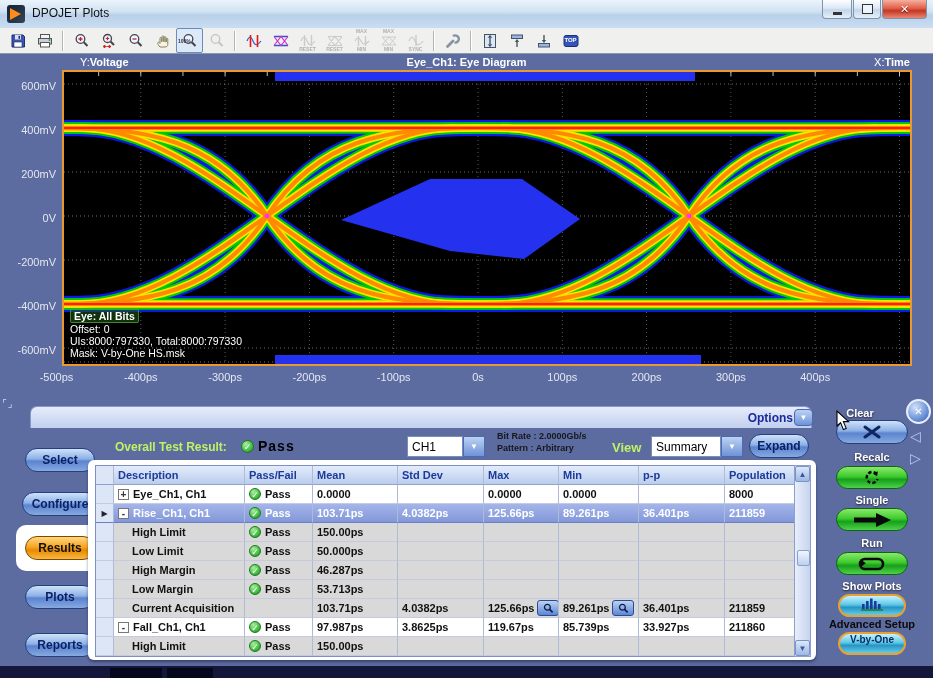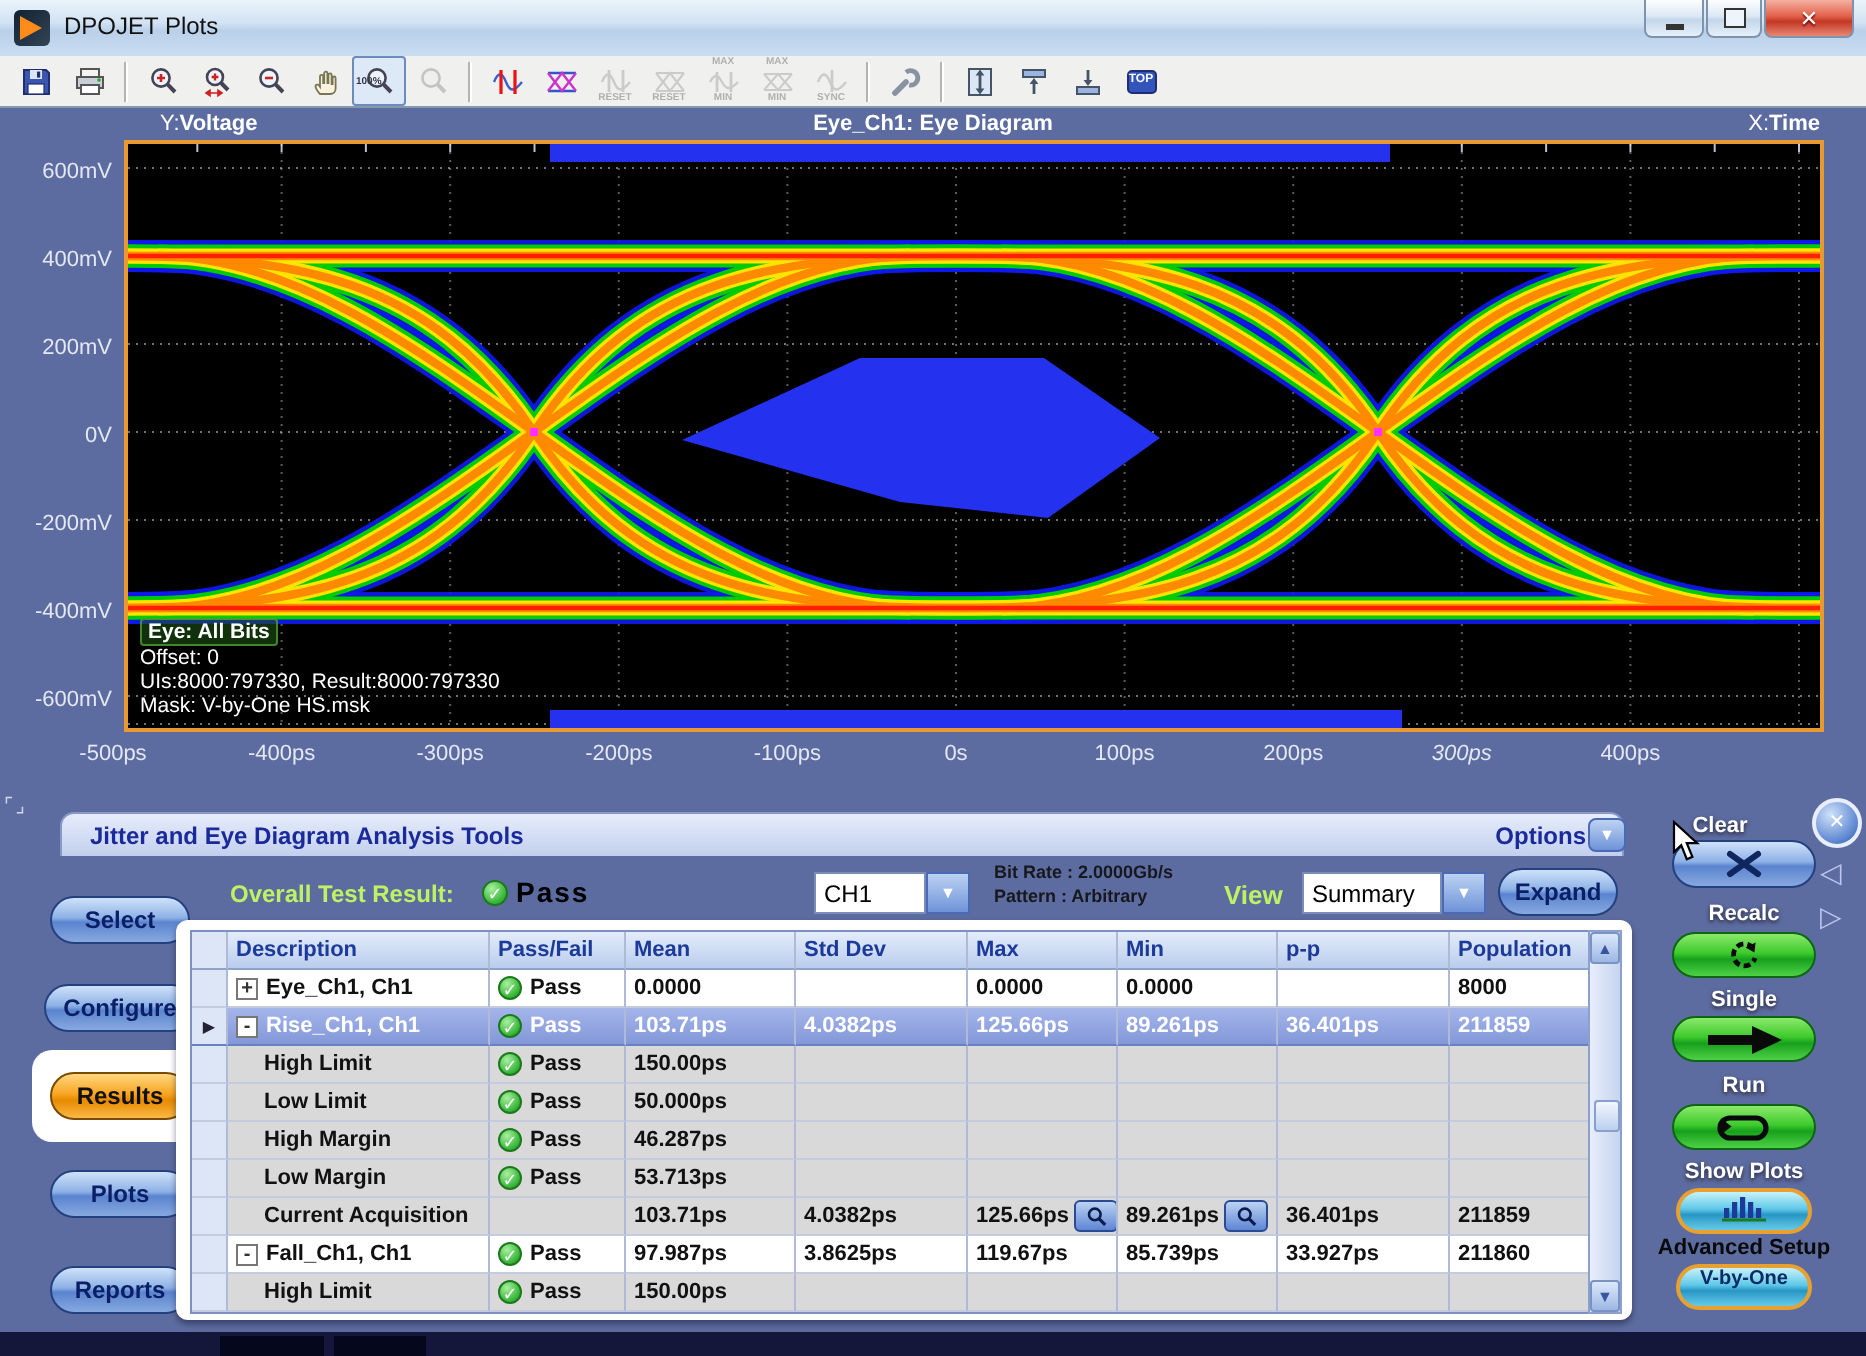--- a/index.html
+++ b/index.html
@@ -384,51 +384,50 @@
           <path d="M-12,56H858" stroke="#ff2000" stroke-width="2.2" fill="none" opacity="1"></path>
           <path d="M-12,232H858" stroke="#ff2000" stroke-width="2.2" fill="none" opacity="1"></path>
           <rect x="201" y="142" width="4" height="4" fill="#ff30ff"></rect>
           <rect x="623" y="142" width="4" height="4" fill="#ff30ff"></rect>
           <rect x="211" y="0" width="420" height="9" fill="#2431ee"></rect>
           <rect x="211" y="283" width="426" height="9" fill="#2431ee"></rect>
           <polygon points="277,148 366,107 458,107 516,147 460,187 386,179" fill="#2431ee"></polygon>
         </svg>
       <span class="ann ann1">Eye: All Bits</span>
       <span class="ann ann2">Offset: 0</span>
-      <span class="ann ann3">UIs:8000:797330, Result:8000:797330</span>
+      <span class="ann ann3">UIs:8000:797330, Total:8000:797330</span>
       <span class="ann ann4">Mask: V-by-One HS.msk</span>
     </div>
     <div id="yticks">
         <span class="ytick" style="top: 26px; left: 2px;">600mV</span>
         <span class="ytick" style="top: 70px; left: 2px;">400mV</span>
         <span class="ytick" style="top: 114px; left: 2px;">200mV</span>
         <span class="ytick" style="top: 158px; left: 2px;">0V</span>
         <span class="ytick" style="top: 202px; left: 2px;">-200mV</span>
         <span class="ytick" style="top: 246px; left: 2px;">-400mV</span>
         <span class="ytick" style="top: 290px; left: 2px;">-600mV</span>
       </div>
     <div id="xticks">
         <span class="xtick" style="left: 56.5px;">-500ps</span>
         <span class="xtick" style="left: 140.8px;">-400ps</span>
         <span class="xtick" style="left: 225.1px;">-300ps</span>
         <span class="xtick" style="left: 309.4px;">-200ps</span>
         <span class="xtick" style="left: 393.7px;">-100ps</span>
         <span class="xtick" style="left: 478px;">0s</span>
         <span class="xtick" style="left: 562.3px;">100ps</span>
         <span class="xtick" style="left: 646.6px; text-align: center;">200ps</span>
-        <span class="xtick" style="left: 730.9px; font-style: italic;">300ps</span>
+        <span class="xtick" style="left: 730.9px;">300ps</span>
         <span class="xtick" style="left: 815.2px;">400ps</span>
       </div>
   </div>
 
   <div class="anasec">
     <span class="grip">⌜⌟</span>
 
     <div class="panelhead">
-      <span class="paneltitle">Jitter and Eye Diagram Analysis Tools</span>
       <span class="optlbl">Options</span>
       <span class="optbtn">
           <span>▼</span>
         </span>
     </div>
 
     <div class="sumrow">
       <span class="lbl-b" style="position:absolute;left:20px;top:8px">Overall Test Result:</span>
       <span class="passbadge" style="position:absolute;left:146px;top:6px">
         <span class="chk">✓</span>

